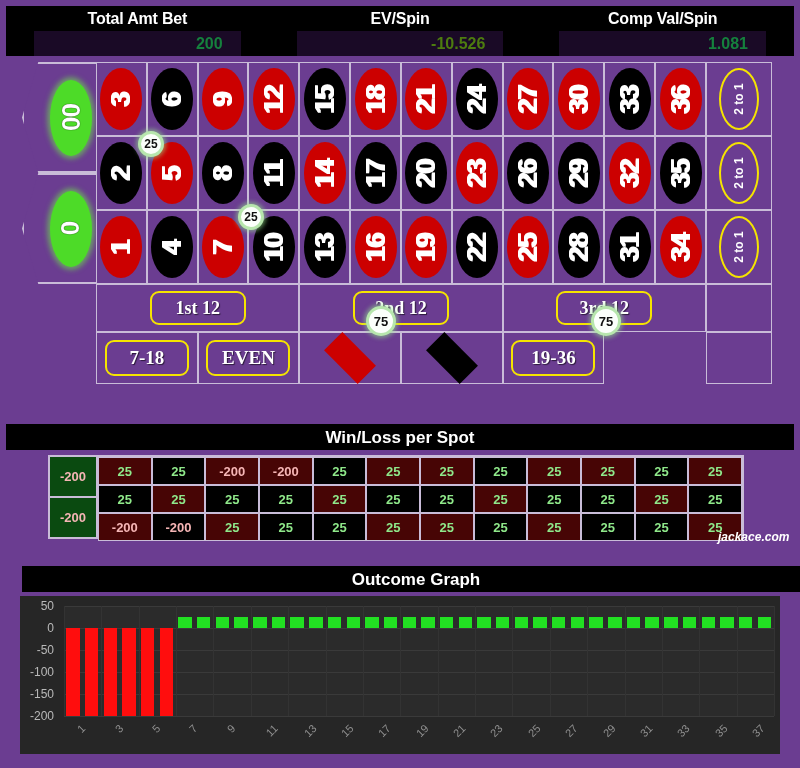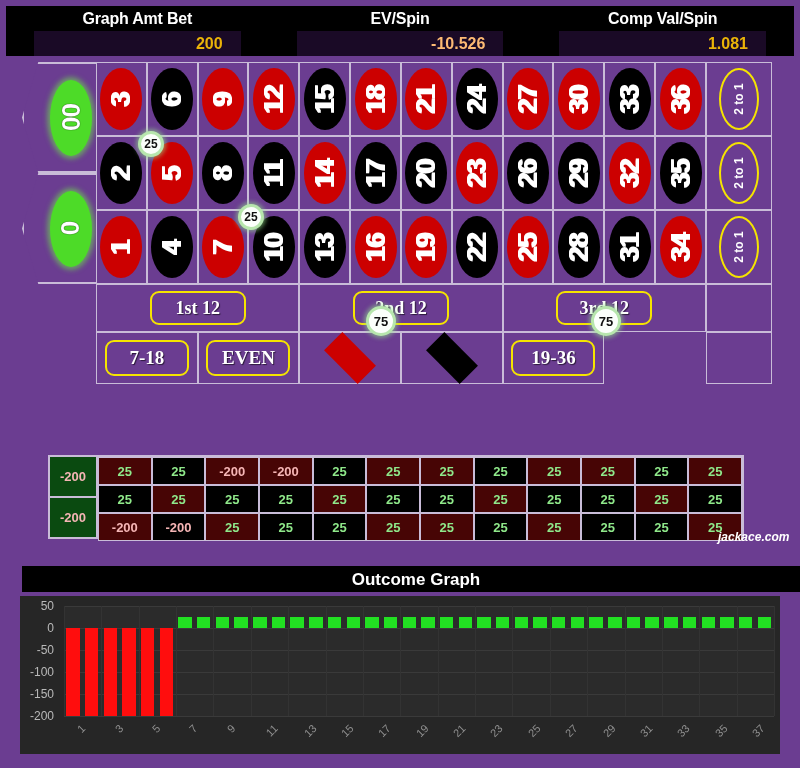--- a/index.html
+++ b/index.html
@@ -23,25 +23,25 @@
     position:absolute;left:6px;top:6px;width:788px;height:50px;
     background:#000;display:flex;
   }
   .stat{flex:1;display:flex;flex-direction:column;}
   .stat-label{
     color:#fff;font-weight:bold;font-size:16px;text-align:center;
     height:25px;line-height:25px;letter-spacing:-0.2px;
   }
   .stat-valwrap{height:25px;display:flex;align-items:stretch;}
   .stat-val{
-    flex:1;margin:0 28px;background:#1a0a26;color:#eab308;
+    flex:1;margin:0 28px;background:#1a0a26;color:#15803d;
     font-weight:bold;font-size:16px;text-align:right;
     line-height:25px;padding-right:18px;box-sizing:border-box;
   }
-  .stat-val.neg{color:#fdba74;}
+  .stat-val.neg{color:#4d7c0f;}
 
   
   .table{
     position:absolute;left:0px;top:58px;width:800px;height:340px;
     background:#6b3d91;
   }
   .felt{position:absolute;left:22px;top:4px;width:750px;height:330px;}
 
   
   .zeros{position:absolute;left:0;top:0;width:74px;height:222px;}
@@ -223,21 +223,21 @@
     color:#8e8e8e;font-size:11px;white-space:nowrap;
   }
 </style>
 </head>
 <body>
 
 <div class="app">
 
   <div class="stats">
     <div class="stat">
-      <div class="stat-label">Graph Amt Bet</div>
+      <div class="stat-label">Total Amt Bet</div>
       <div class="stat-valwrap">
         <div class="stat-val">200</div>
       </div>
     </div>
     <div class="stat">
       <div class="stat-label">EV/Spin</div>
       <div class="stat-valwrap">
         <div class="stat-val neg">-10.526</div>
       </div>
     </div>
@@ -501,20 +501,21 @@
     </div>
     <div id="chip-layer">
         <div class="chip" style="left: 138px; top: 73px;">25</div>
         <div class="chip" style="left: 238px; top: 146px;">25</div>
         <div class="chip big" style="left: 366px; top: 248px;">75</div>
         <div class="chip big" style="left: 591px; top: 248px;">75</div>
       </div>
   </div>
 
   <div class="wlpanel">
+    <div class="panel-head wl-head">Win/Loss per Spot</div>
     <div class="wlgrid-wrap">
       <div class="wl-zeros">
         <div class="wl-z">-200</div>
         <div class="wl-z">-200</div>
       </div>
       <div class="wl-nums" id="wlnums">
           <div class="wl-c red win">25</div>
           <div class="wl-c black win">25</div>
           <div class="wl-c red loss">-200</div>
           <div class="wl-c red loss">-200</div>

